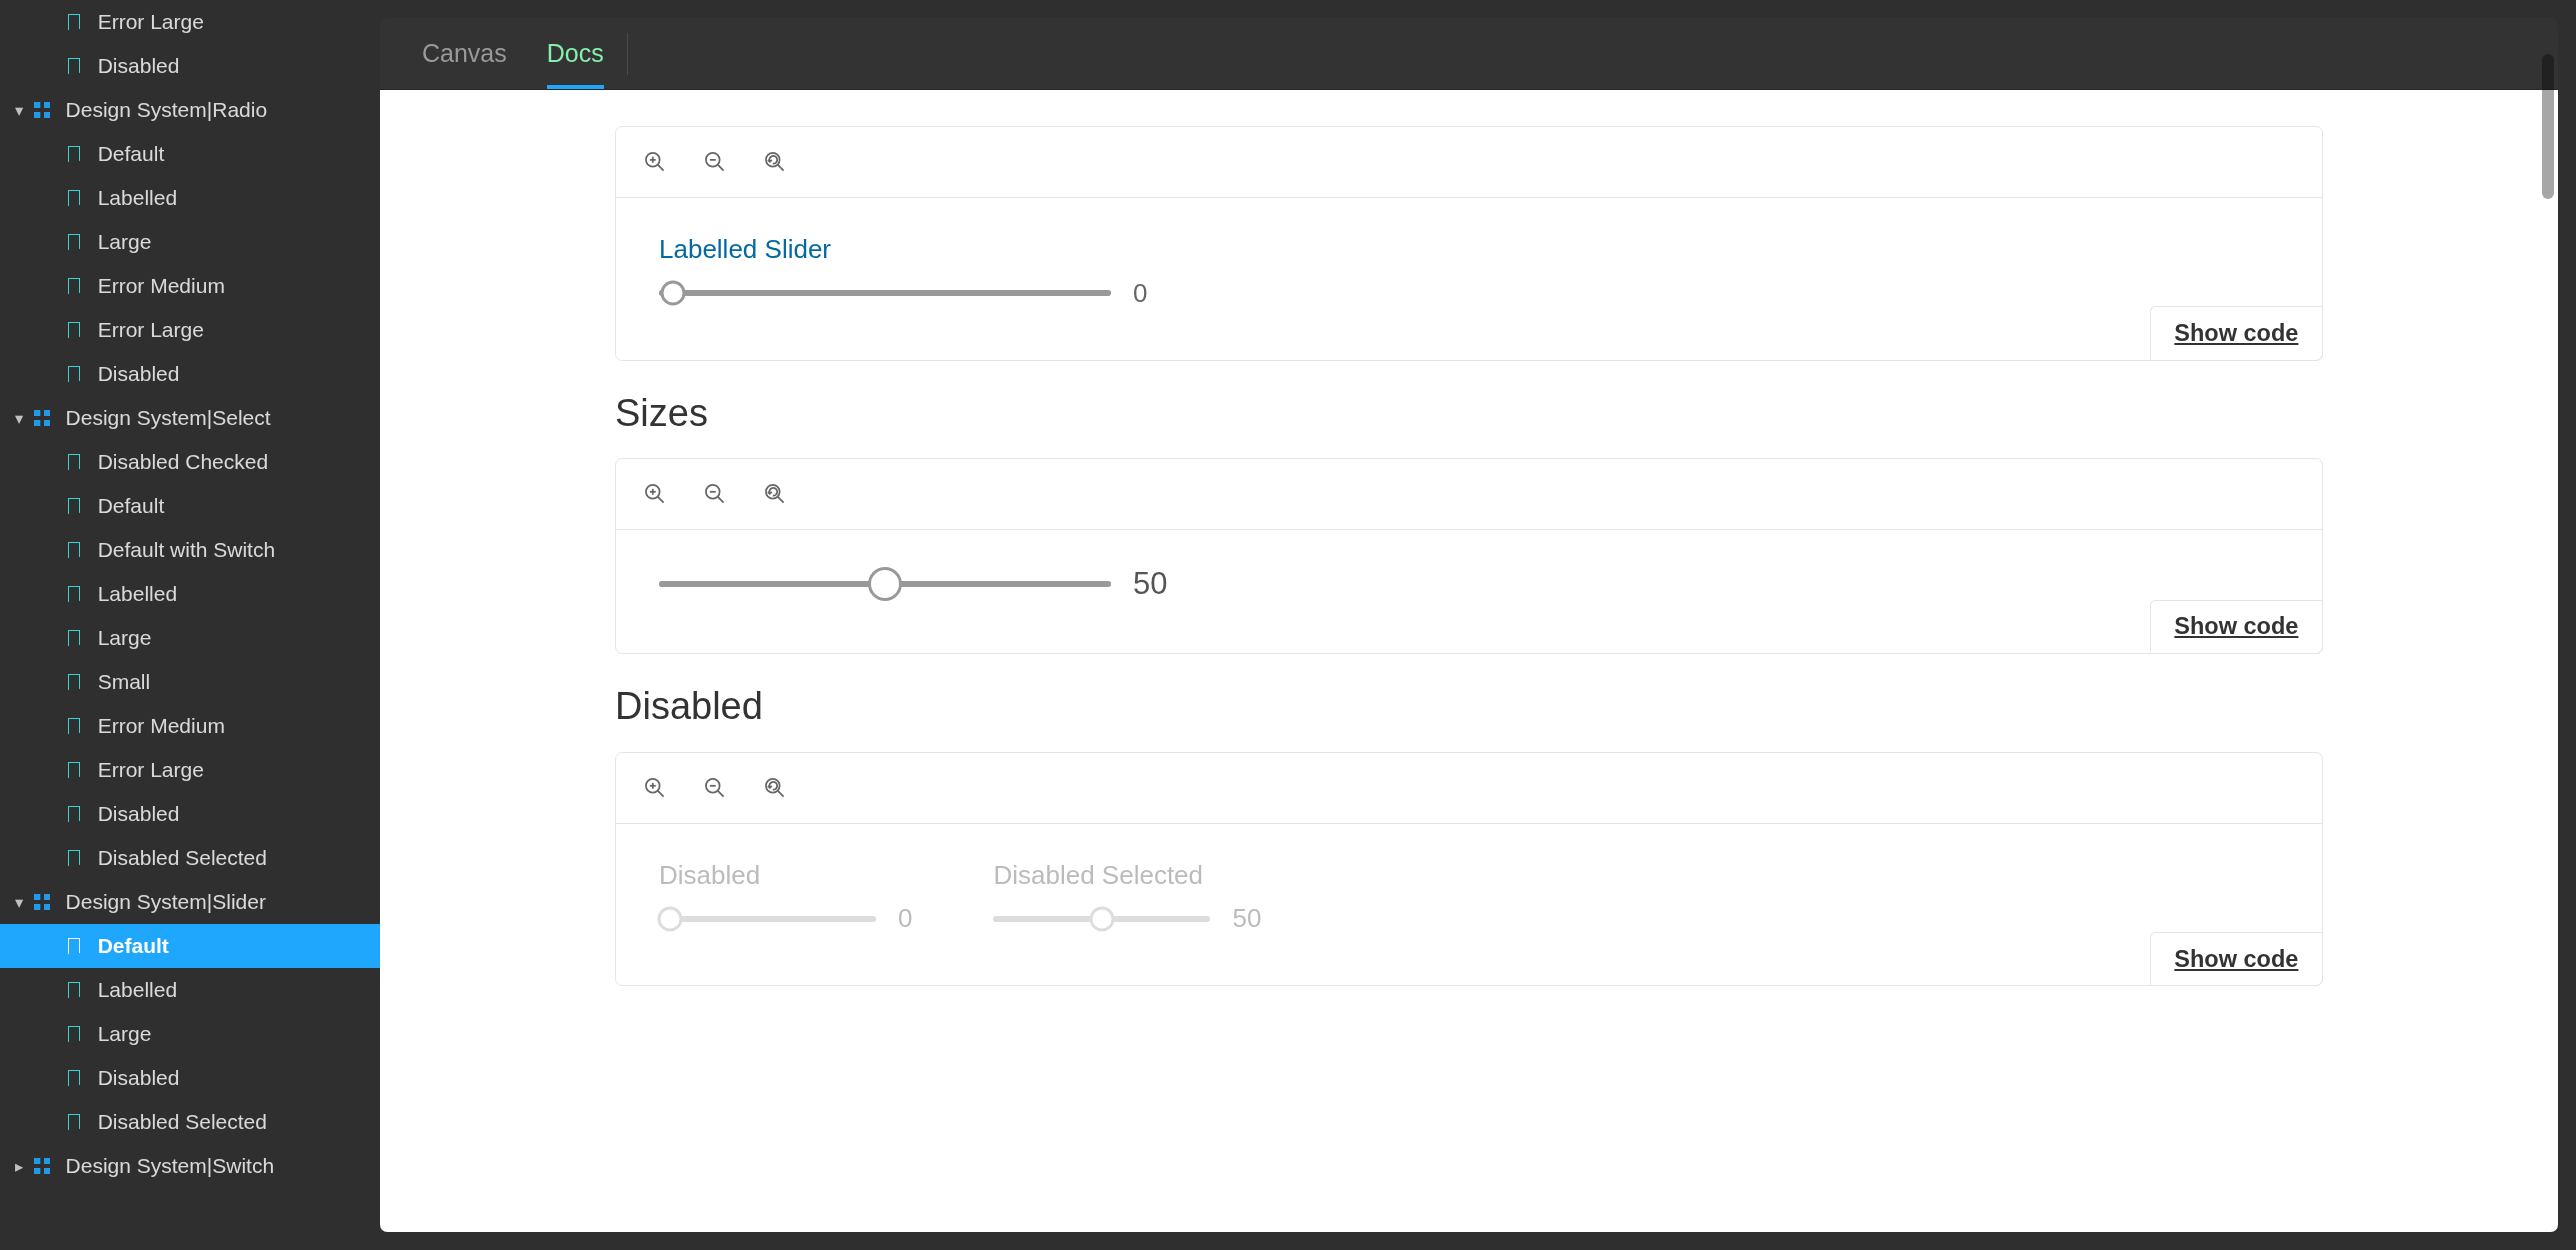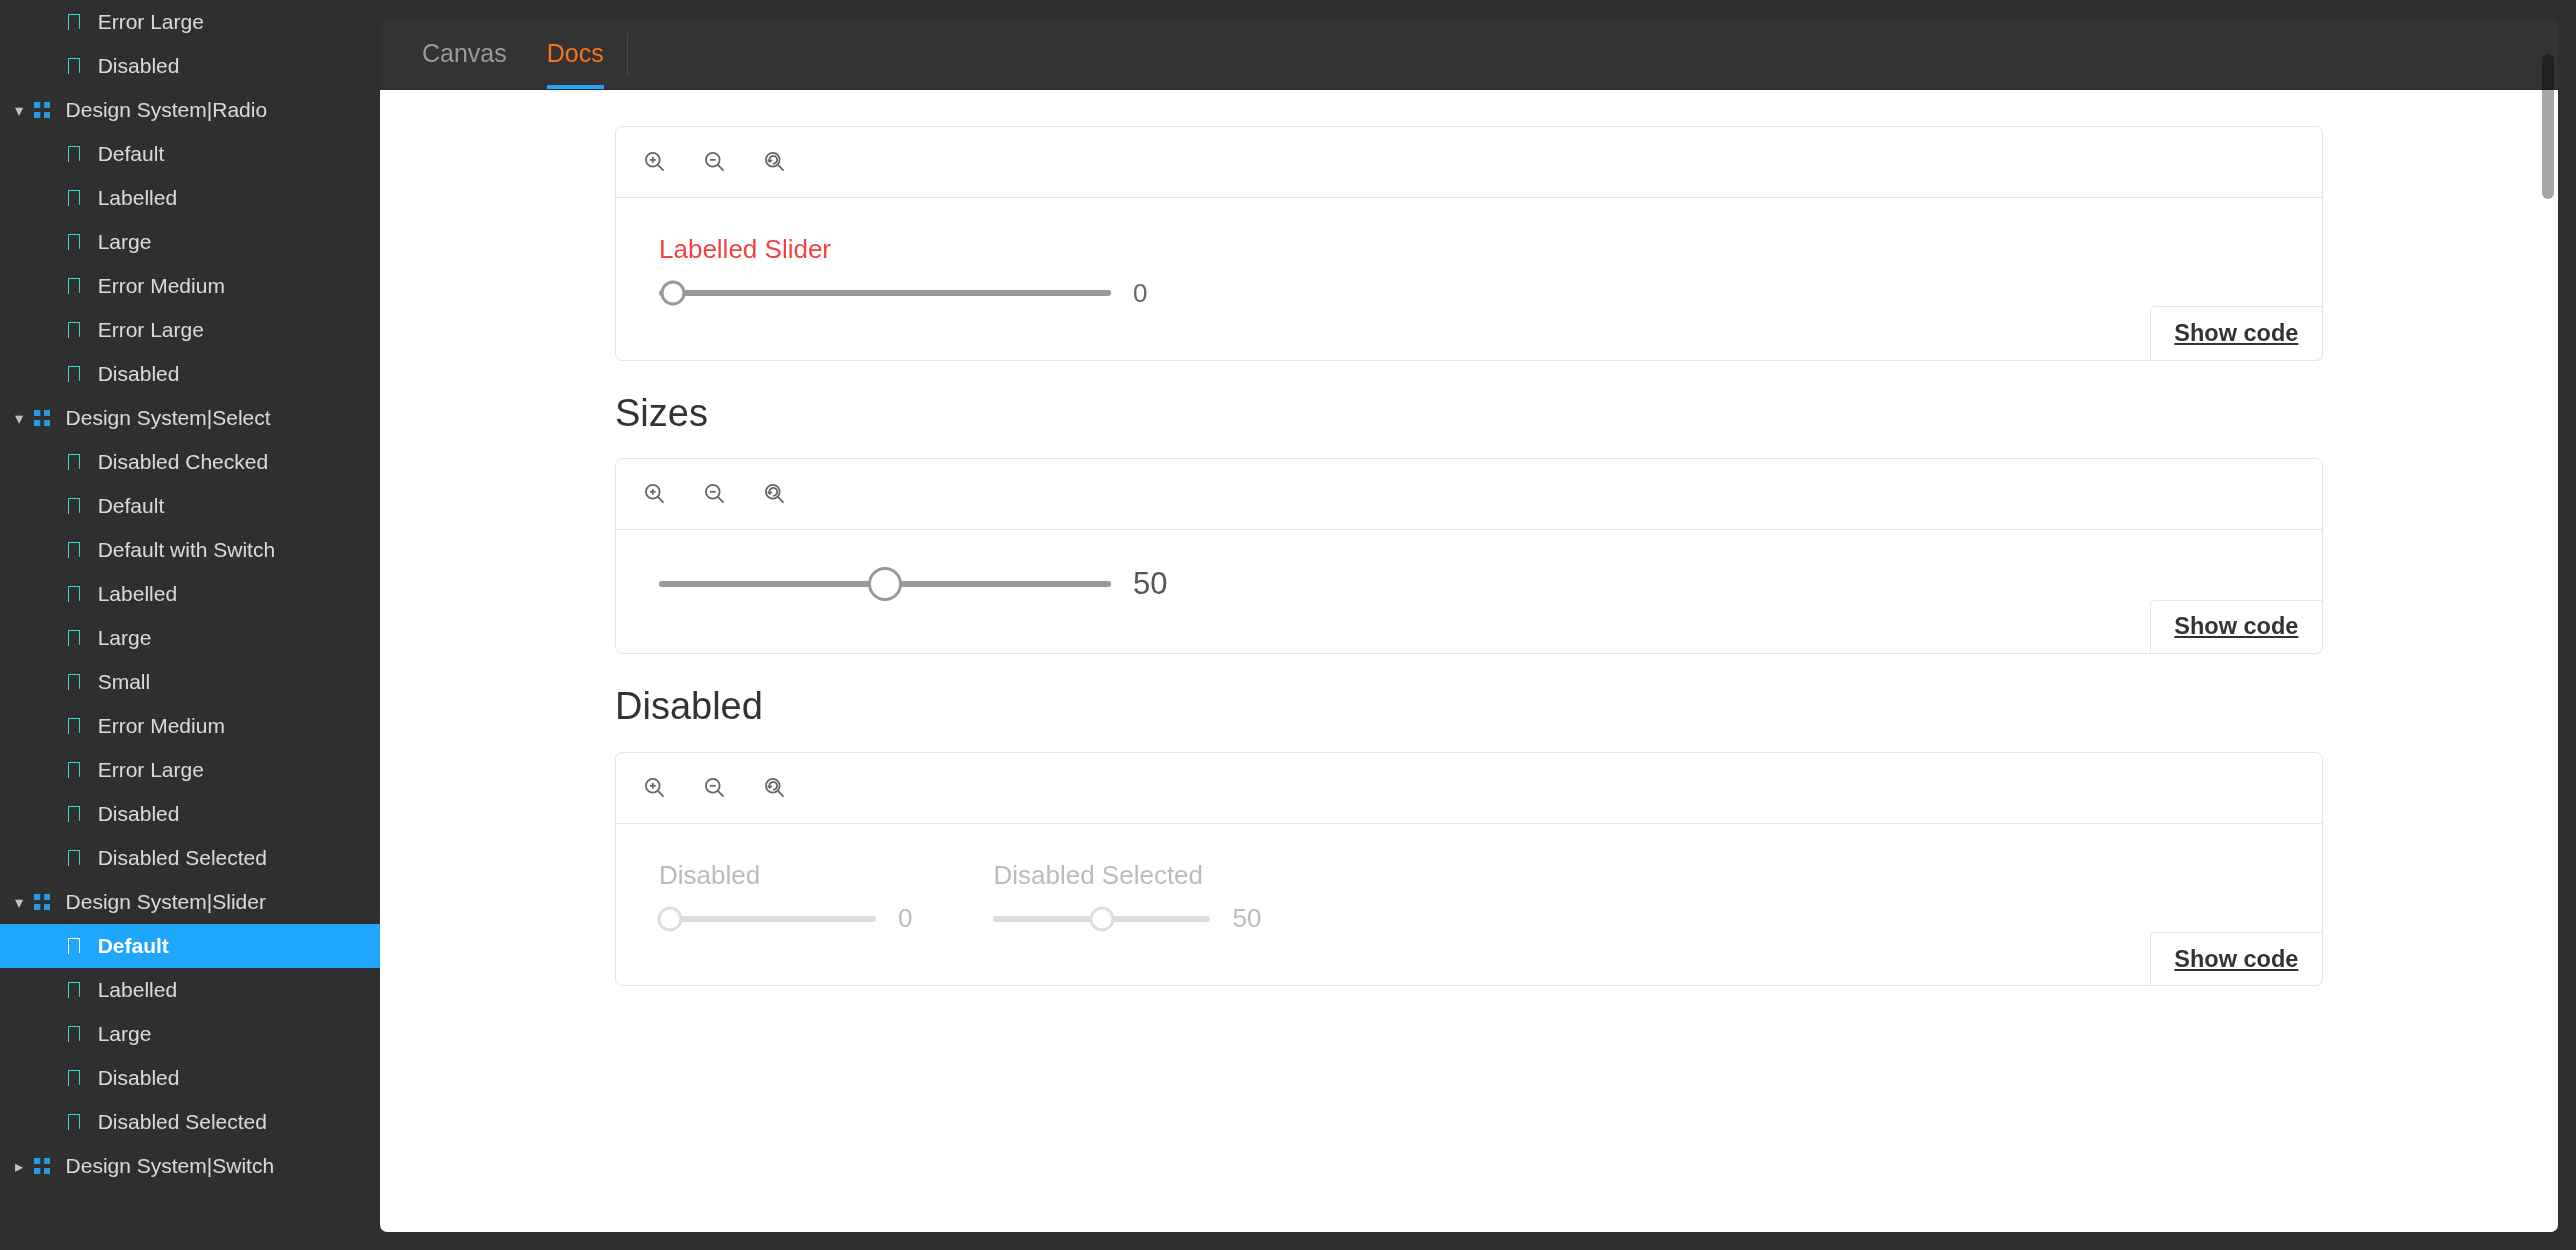--- a/index.html
+++ b/index.html
@@ -31,40 +31,40 @@
 .caret-down::before { content:"▾"; }
 .caret-right::before { content:"▸"; }
 
 
 .main { flex:1; display:flex; flex-direction:column; background:#2f2f2f; padding:18px 18px 18px 0; }
 .main-inner { flex:1; background:#333333; border-radius:7.2px; overflow:hidden; display:flex; flex-direction:column; position:relative; }
 
 
 .tabs { display:flex; align-items:center; height:72px; background:#333333; padding-left: 22px; border-bottom: 0.9px solid rgba(0,0,0,0.2); }
 .tab { padding: 0 20px; height:100%; display:flex; align-items:center; font-size:25px; color: #999; cursor:pointer; position:relative; }
-.tab.active { color:#f97316;text-align:center; }
+.tab.active { color:#86efac;text-align:center; }
 .tab.active::after { content:""; position:absolute; left:20px; right:20px; bottom:0; height:4.5px; background:#1ea7fd; }
 .tab-sep { width:0.9px; height:42px; background: rgba(255,255,255,0.12); margin:0 3.6px; }
 
 
 .docs { flex:1; background:#fff; overflow-y:auto; position:relative; padding: 36px 235px 54px 235px; color:#333; }
 .docs-scrollbar { position:absolute; right:3.6px; top:36px; width:12.7px; height:145px; background:rgba(0,0,0,0.35); border-radius:6.3px; }
 
 .section-heading { font-size:38px; font-weight:400; color:#333; margin: 31px 0 23.5px 0; }
 
 .preview-card { border:0.9px solid rgba(0,0,0,0.1); border-radius:7.2px; position:relative; margin-bottom: 9px; }
 .preview-toolbar { height:71px; border-bottom:0.9px solid rgba(0,0,0,0.1); display:flex; align-items:center; padding:0 25px; gap:33px; }
 .tool-btn { width:27px; height:27px; display:inline-flex; align-items:center; justify-content:center; color:#666; cursor:pointer; }
 .tool-btn svg { width:23.5px; height:23.5px; stroke:#666; fill:none; stroke-width:1.8; }
 .preview-body { padding: 36px 43px 51px 43px; display:flex; gap:81px; flex-wrap:wrap; }
 .show-code { position:absolute; right:-0.9px; bottom:-0.9px; border:0.9px solid rgba(0,0,0,0.1); background:#fff; border-radius:5.4px 0 7.2px 0; padding:12.7px 23.5px; font-size:23.5px; font-weight:700; color:#333; cursor:pointer;text-decoration:underline; }
 
 
 .slider-wrap { display:flex; flex-direction:column; }
-.slider-label { font-size:26px; color:#ef4444; margin-bottom:12.7px; }
+.slider-label { font-size:26px; color:#0369a1; margin-bottom:12.7px; }
 .slider-label.large { font-size:31px; color:#555; margin-bottom:16.3px; }
 .slider-label.disabled { color:#bbb; }
 .slider-row { display:flex; align-items:center; gap:22px; }
 .slider-track { height:5.4px; background:#999; border-radius:2.7px; position:relative; }
 .slider-track.disabled { background:#ddd; }
 .slider-thumb { position:absolute; top:50%; width:25px; height:25px; border:3.6px solid #999; background:#fff; border-radius:50%; transform:translate(-50%,-50%); }
 .slider-thumb.large { width:34px; height:34px; }
 .slider-thumb.disabled { border-color:#ddd; }
 .slider-value { font-size:26px; color:#666; }
 .slider-value.large { font-size:31px; color:#555; }

